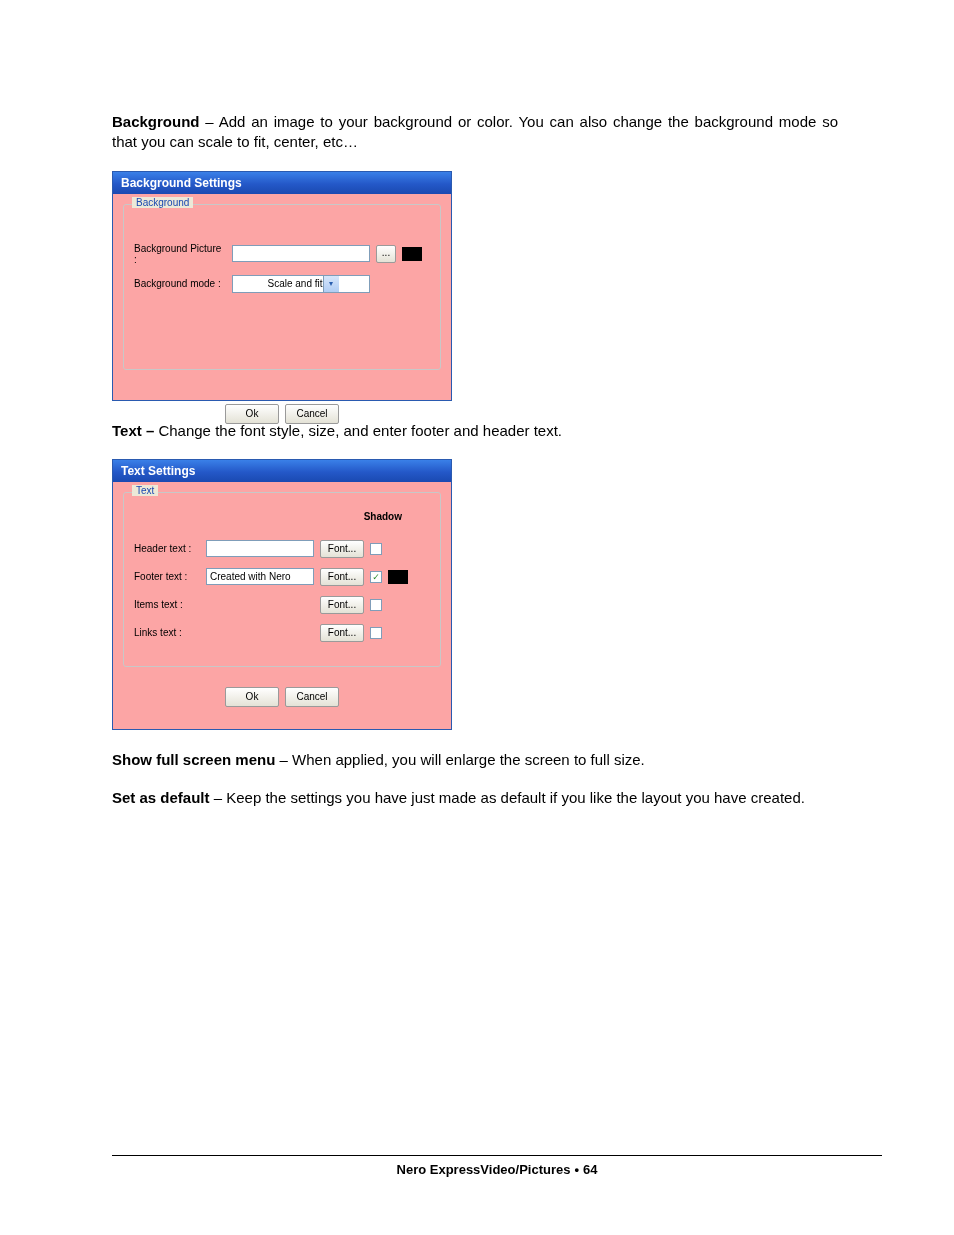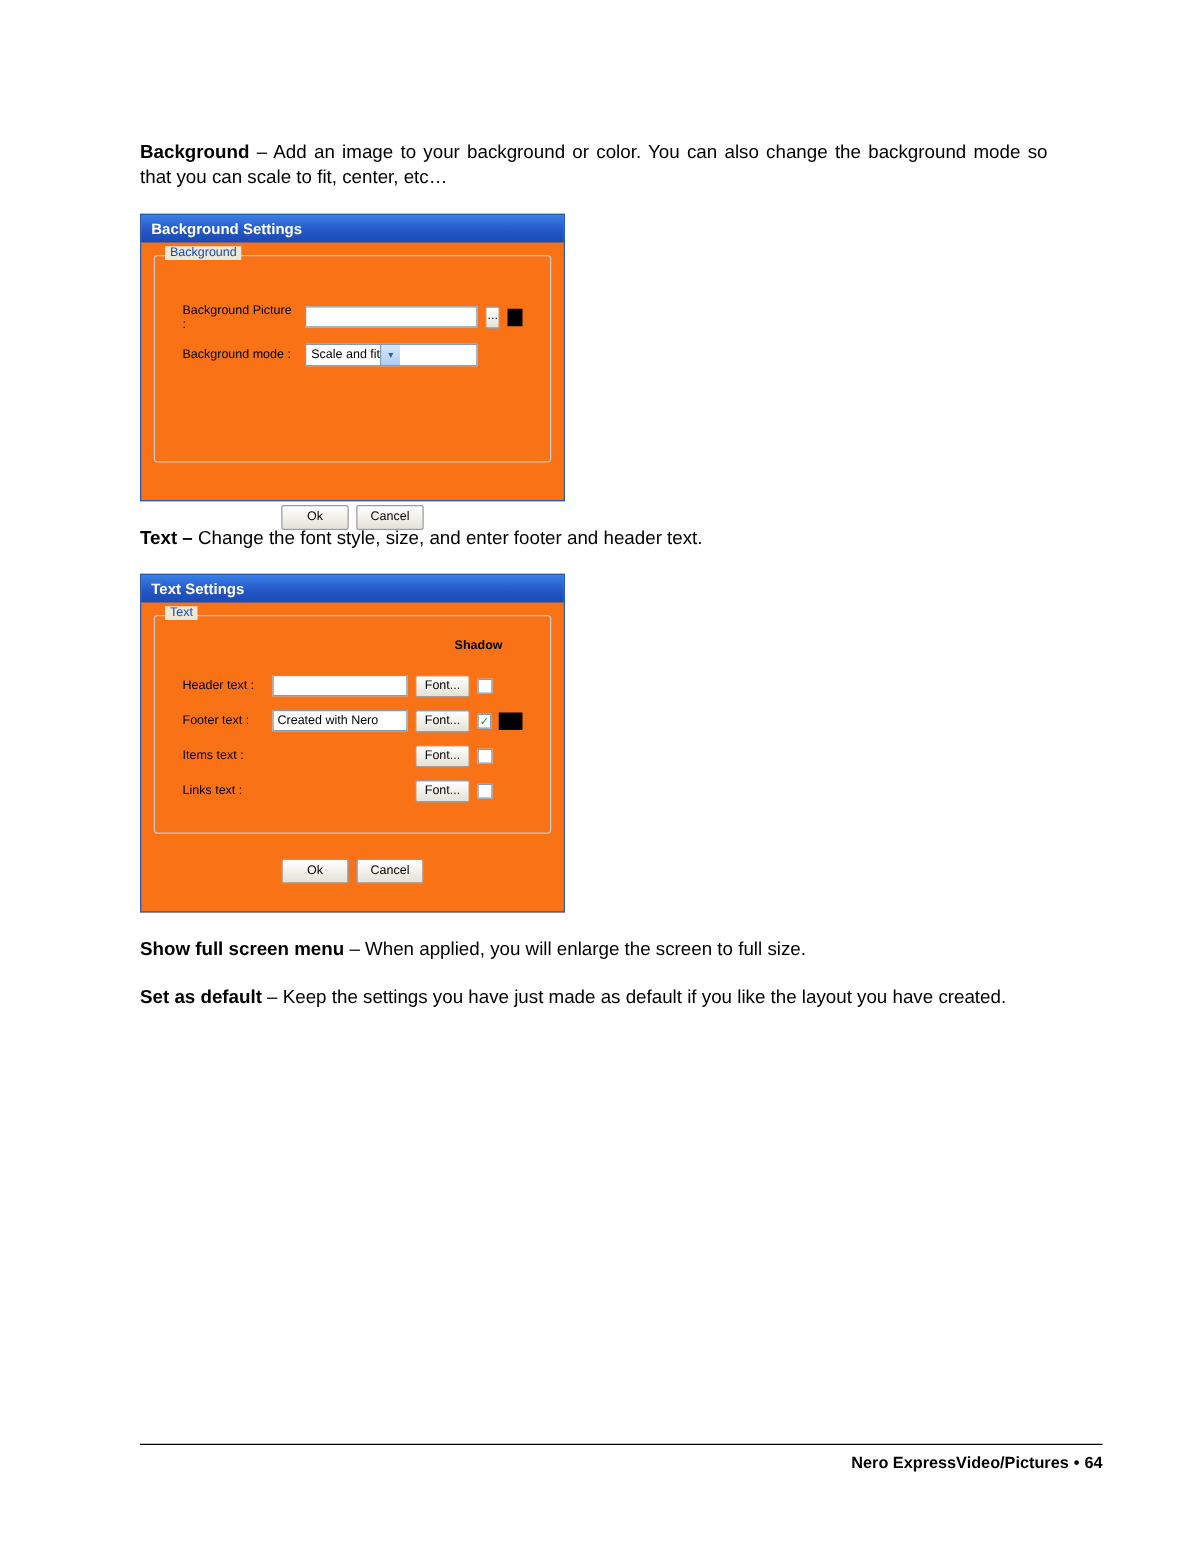--- a/index.html
+++ b/index.html
@@ -20,21 +20,21 @@
     text-align: justify;
     line-height: 1.35;
     margin: 0 0 18px 0;
   }
   .bold { font-weight: bold; }
 
   
   .dialog {
     width: 340px;
     border: 1px solid #2a5ab0;
-    background: #f97316;
+    background: #fca5a5;
     box-sizing: border-box;
     margin: 6px 0 20px 0;
   }
   .titlebar {
     background: linear-gradient(to bottom, #3a80e8 0%, #2458c8 55%, #1a49b1 100%);
     color: #fff;
     font-family: Tahoma, Arial, sans-serif;
     font-weight: bold;
     font-size: 12px;
     padding: 4px 8px;
@@ -57,21 +57,21 @@
     top: -8px;
     left: 8px;
     background: #ece9d8;
     padding: 0 4px;
     color: #1a49b1;
     font-size: 10px;
   }
   .row {
     display: flex;
     align-items: center;
-    margin: 10px 12px;
+    margin: 10px 0;
     gap: 6px;
   }
   .field-label {
     font-size: 10px;
     width: 92px;
     flex: none;
   }
   .text-input {
     background: #fff;
     border: 1px solid #7f9db9;
@@ -81,21 +81,21 @@
     font-size: 10px;
     font-family: Tahoma, Arial, sans-serif;
   }
   .combo {
     background: #fff;
     border: 1px solid #7f9db9;
     height: 18px;
     box-sizing: border-box;
     display: flex;
     align-items: center;
-    justify-content: flex-start;
+    justify-content: center;
     padding: 0 0 0 4px;
     font-size: 10px;
   }
   .combo-arrow {
     width: 15px;
     height: 16px;
     background: linear-gradient(to bottom, #d7e6fb, #b0cdf4);
     border-left: 1px solid #7f9db9;
     display: flex;
     align-items: center;
@@ -166,21 +166,21 @@
     left: 112px;
     right: 72px;
     bottom: 58px;
   }
   .footer-line {
     border-top: 1px solid #000;
     margin-bottom: 6px;
   }
   .footer-row {
     display: flex;
-    justify-content: flex-end;
+    justify-content: center;
     font-size: 13px;
     font-weight: bold;
   }
   .footer-dot::before { content: "\2022"; margin: 0 4px; font-weight: bold;}
 </style>
 </head>
 <body>
 
 <div class="page">
 

